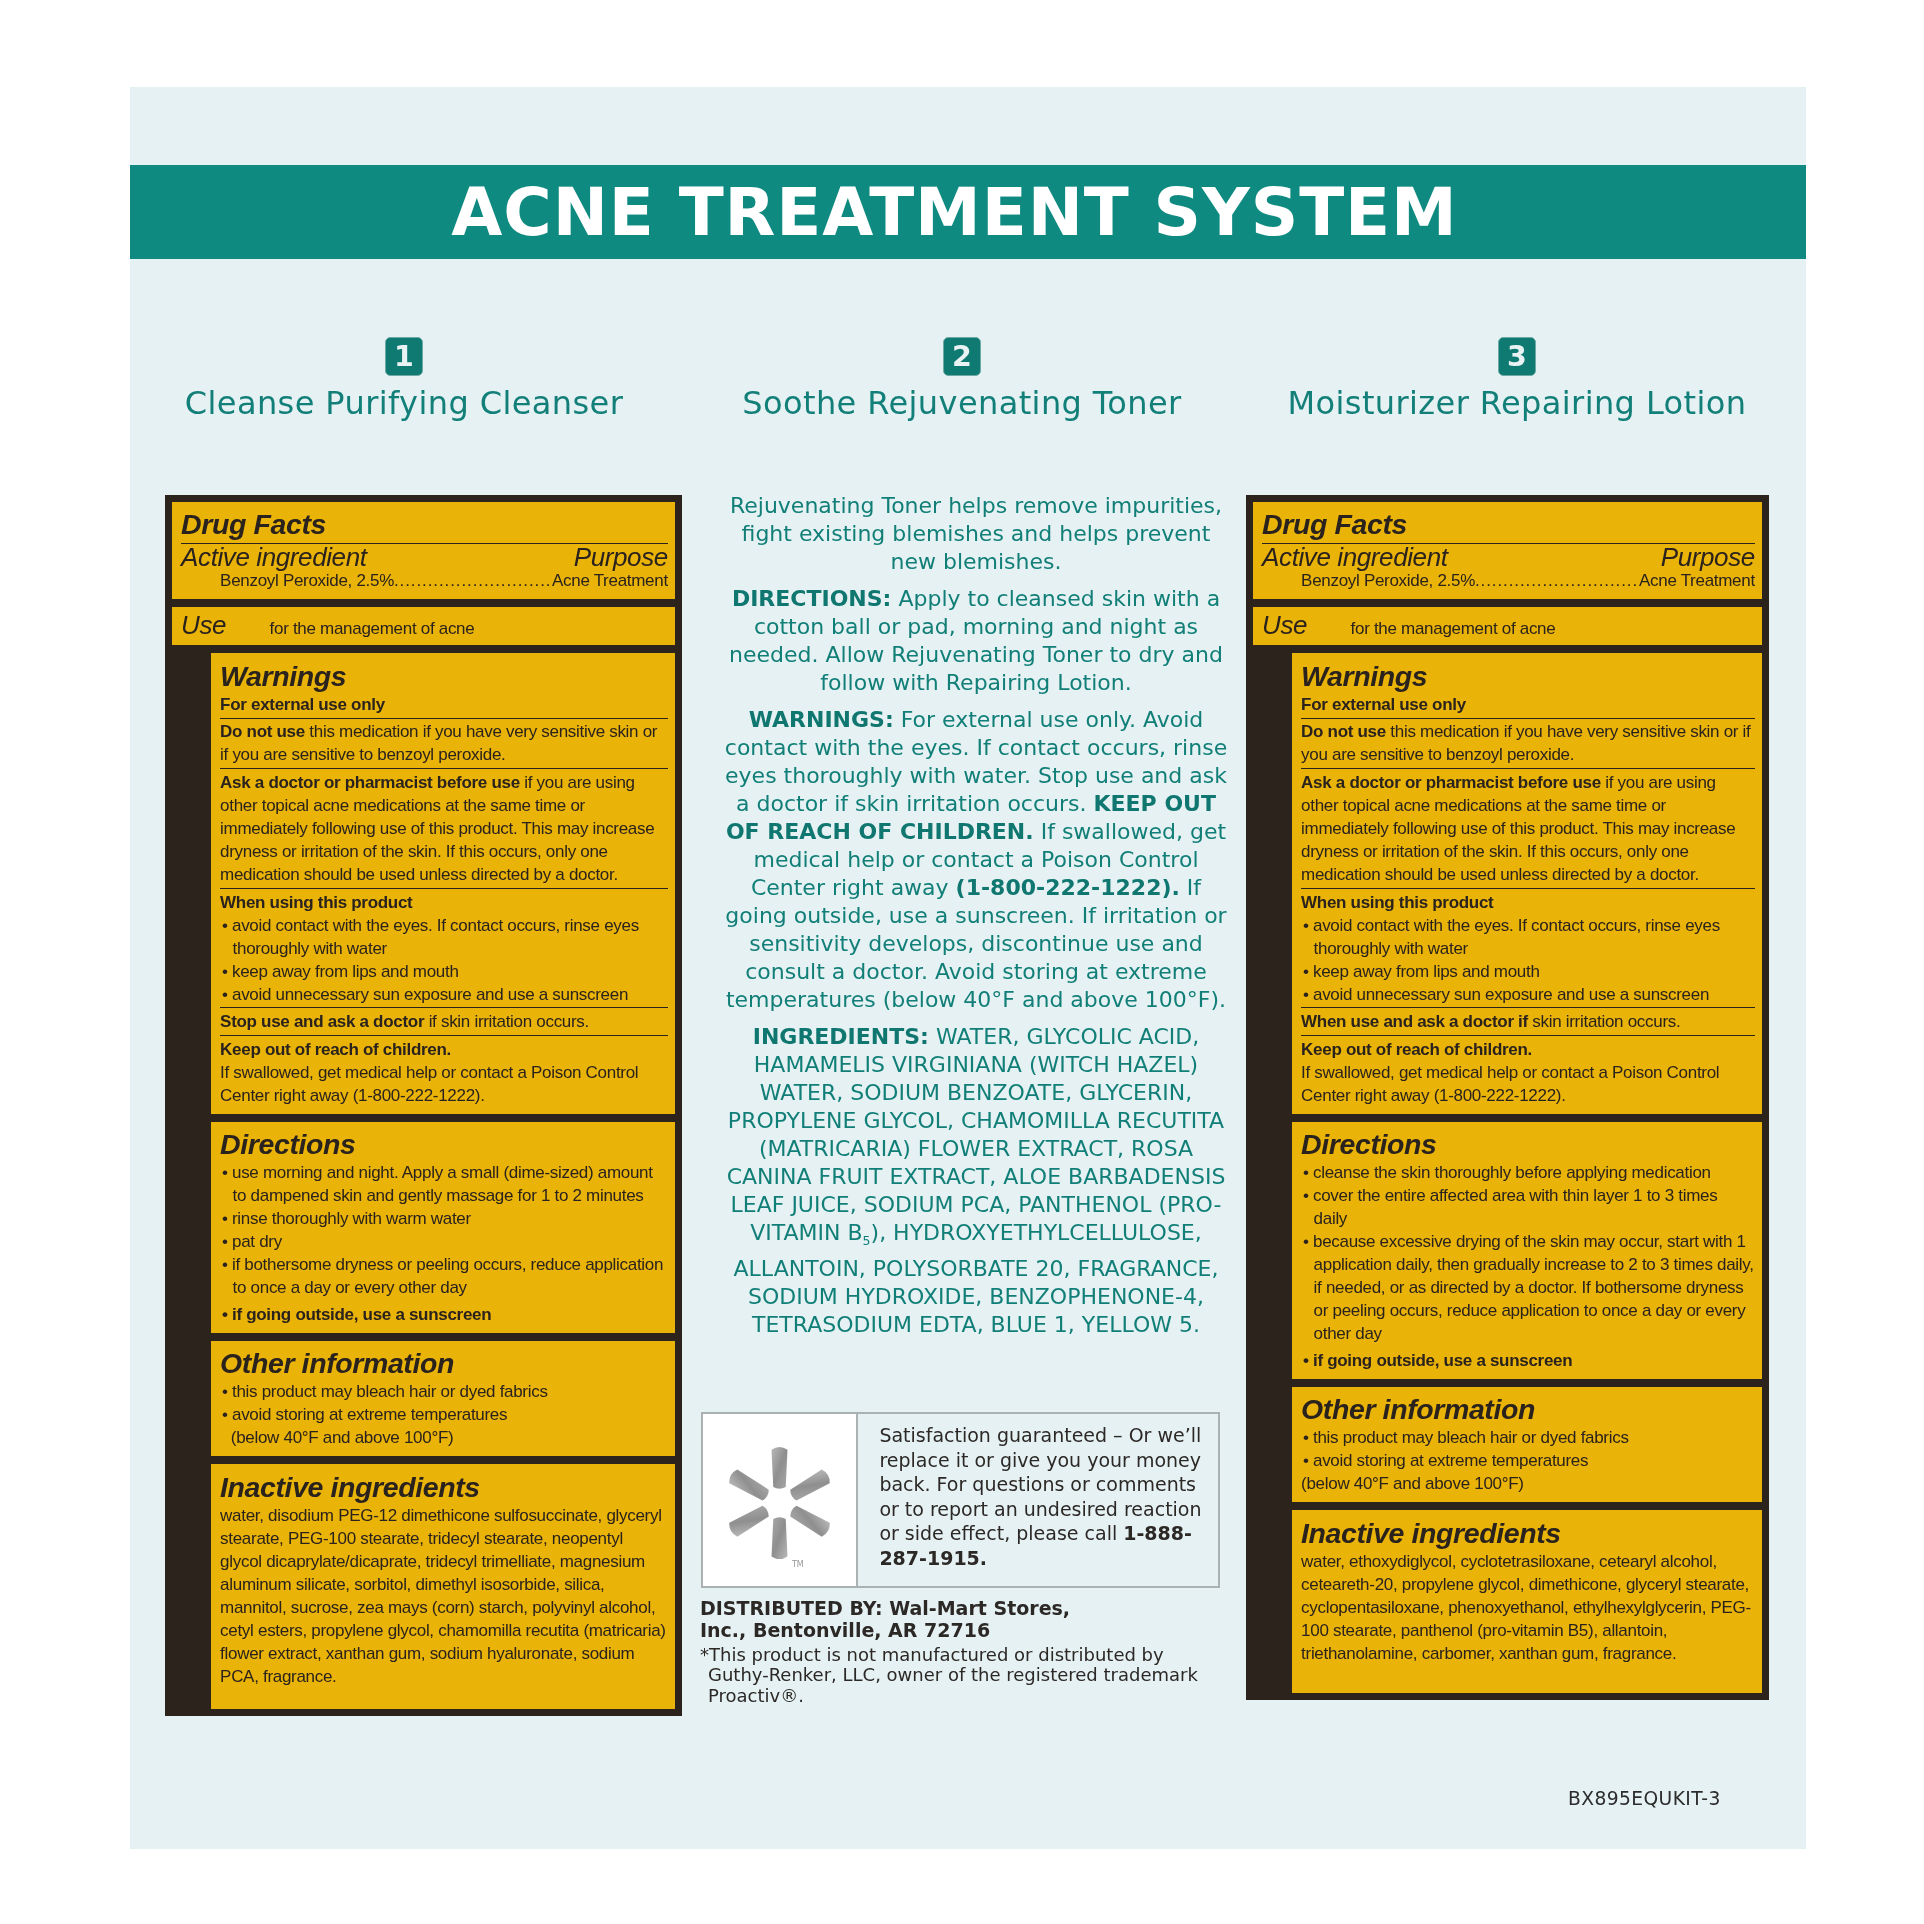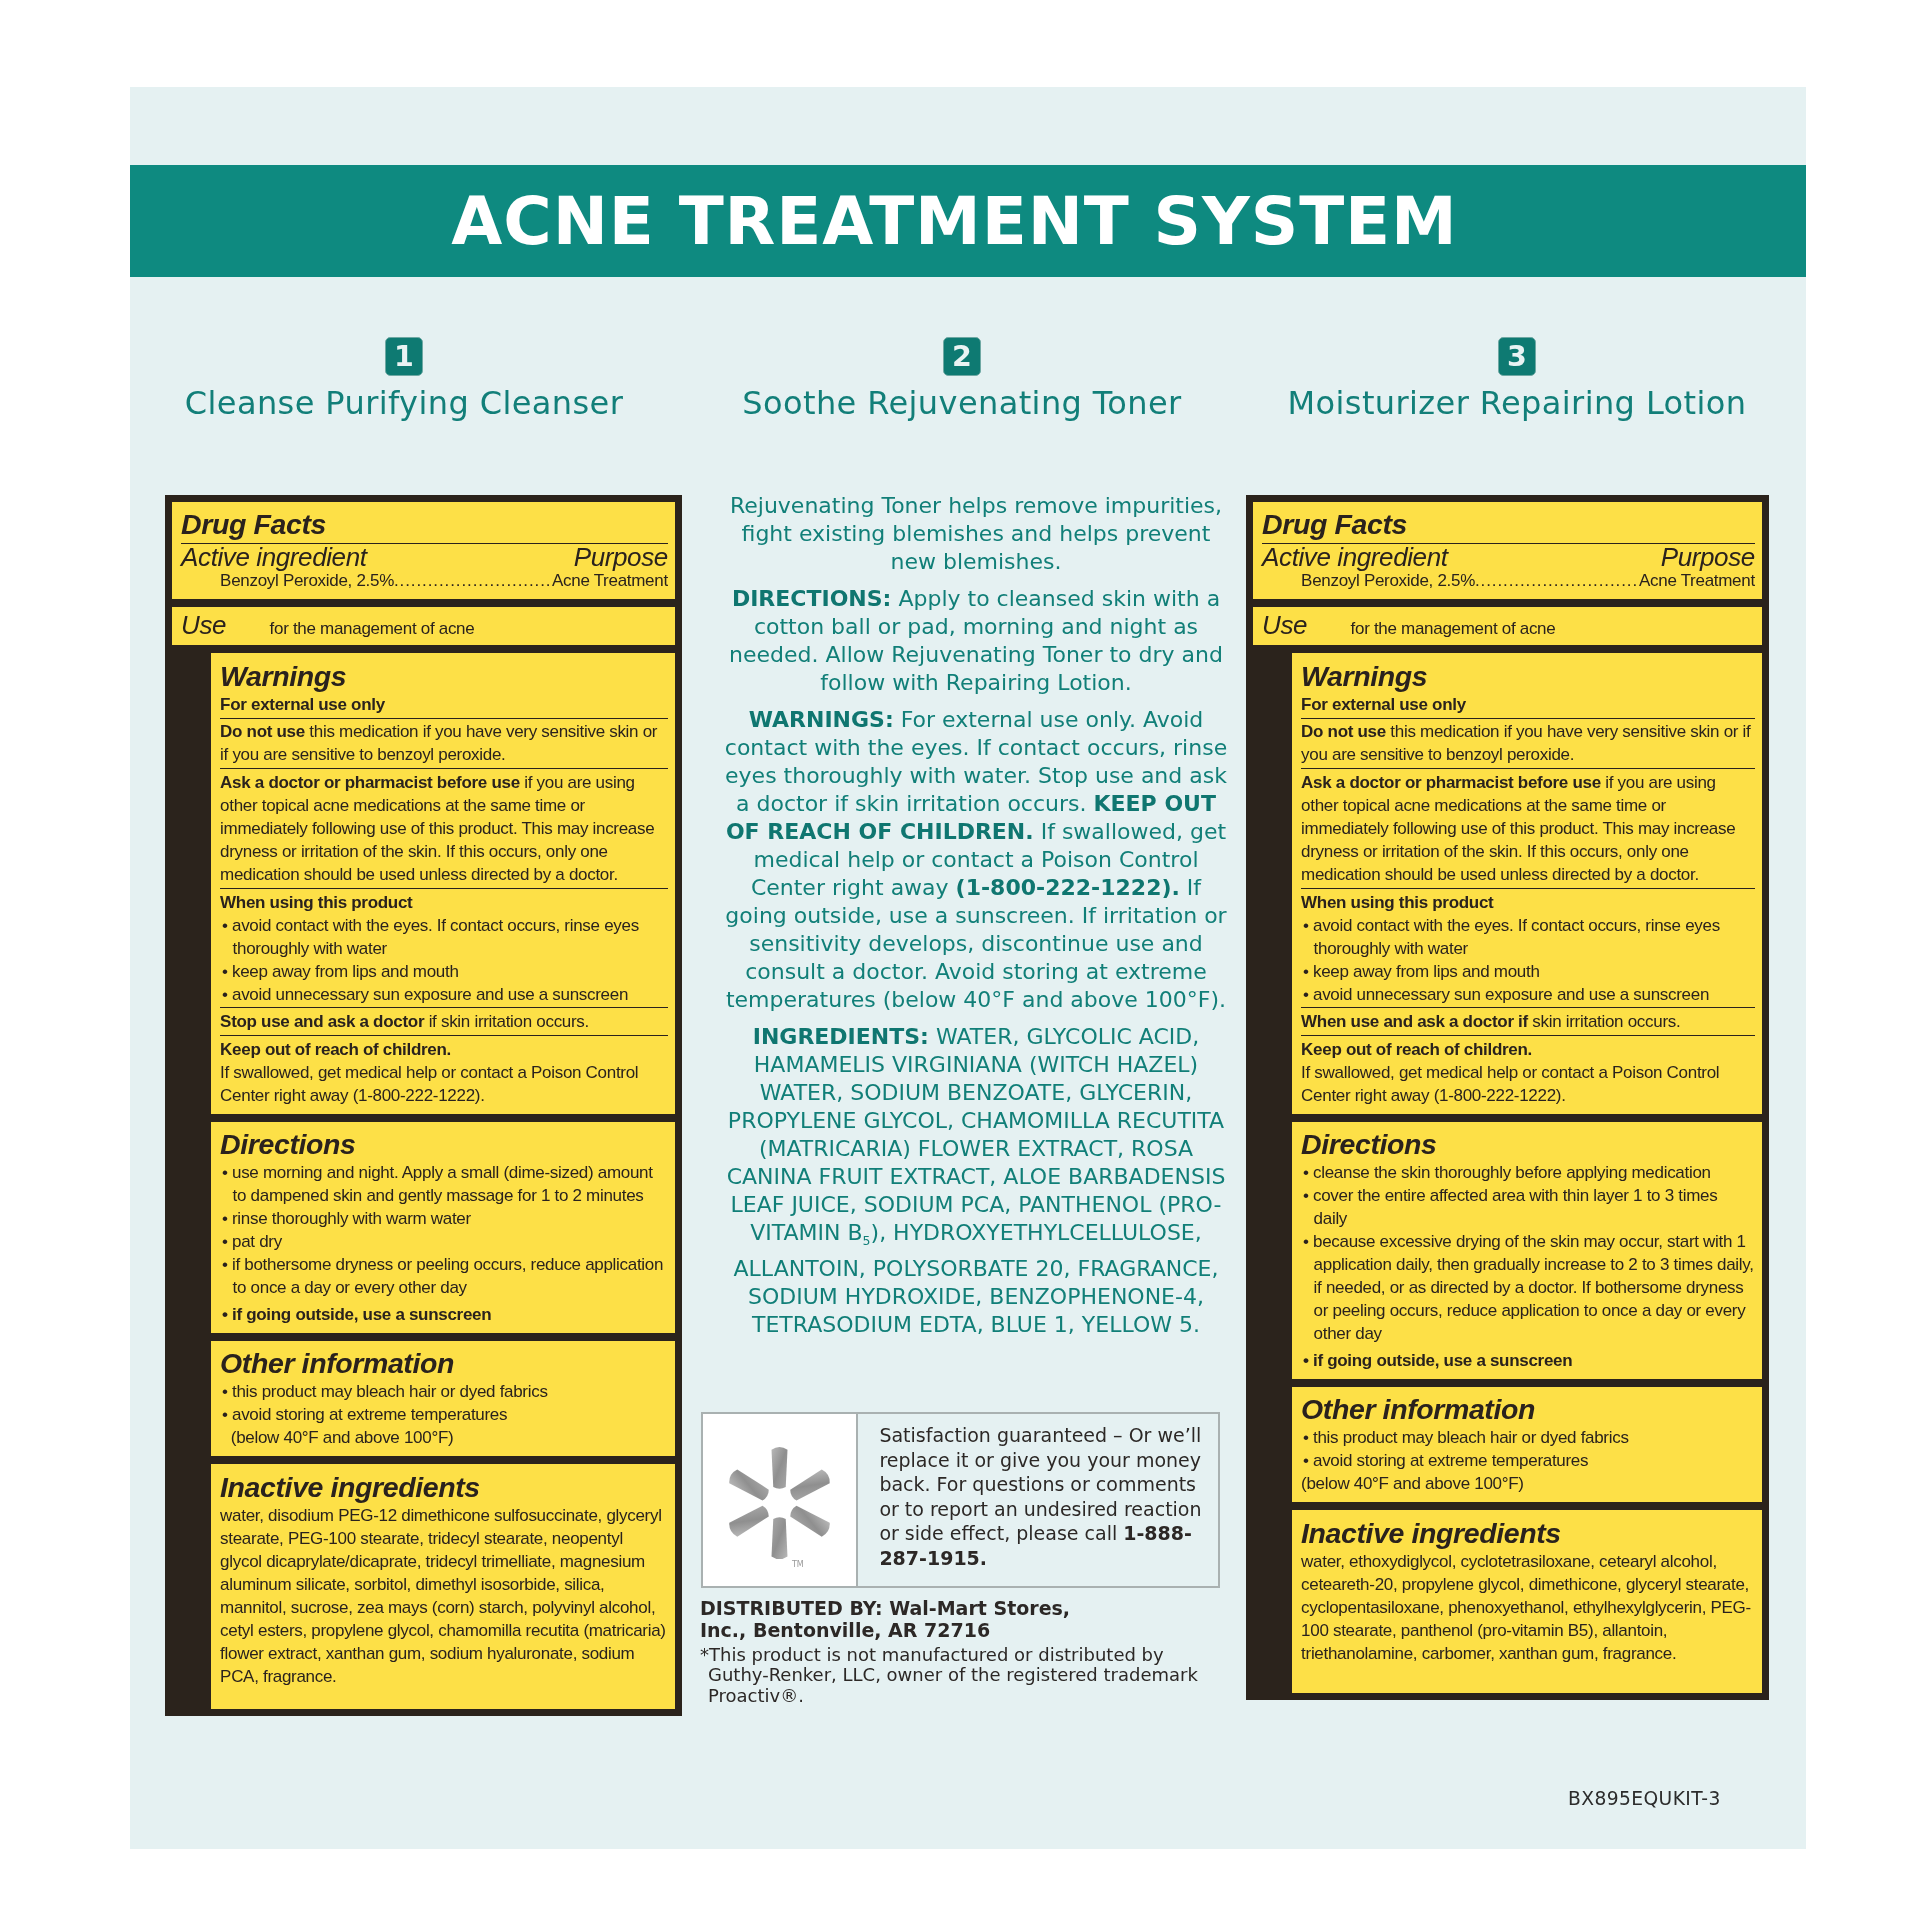--- a/index.html
+++ b/index.html
@@ -5,21 +5,21 @@
   html, body { margin:0; padding:0; }
   body {
     width:1925px; height:1925px; background:#ffffff; position:relative; overflow:hidden;
     font-family:"Liberation Sans", sans-serif;
   }
   .panel {
     position:absolute; left:130px; top:87px; width:1676px; height:1762px;
     background:#e5f1f2;
   }
   .banner {
-    position:absolute; left:130px; top:165px; width:1676px; height:112px;
+    position:absolute; left:130px; top:165px; width:1676px; height:94px;
     background:#0e8a80; display:flex; align-items:center; justify-content:center;
   }
   .banner-title {
     color:#ffffff; font-family:"DejaVu Sans", sans-serif; font-weight:bold;
     font-size:66px; letter-spacing:0.9px; margin-left:-27px;
   }
   .step {
     position:absolute; top:337px; width:552px; text-align:center;
   }
   .badge {
@@ -32,21 +32,21 @@
     display:block; margin-top:8px; color:#127f79; font-family:"DejaVu Sans", sans-serif;
     font-size:32px; letter-spacing:0.4px;
   }
 
   
   .facts {
     position:absolute; background:#2b231c; padding:7.1px;
     box-sizing:border-box; display:flex; flex-direction:column; gap:8px;
   }
   .sec {
-    background:#fde047; padding:5.3px 7.1px 7.1px 9px; color:#2a221d;
+    background:#eab308; padding:5.3px 7.1px 7.1px 9px; color:#2a221d;
     font-family:"Liberation Sans", sans-serif; font-size:17px; line-height:23px;
   }
   .h-it {
     font-weight:bold; font-style:italic; font-size:28.5px; line-height:34px;
     letter-spacing:-0.4px; color:#2a221d;
   }
   .h-it-sm { font-weight:normal; font-style:italic; font-size:26px; letter-spacing:-0.4px; }
   .rule { border-top:1.8px solid #2a221d; margin:1.8px 0 1.8px 0; }
   .row-between { display:flex; justify-content:space-between; align-items:baseline; }
   .active-row { display:flex; align-items:baseline; white-space:nowrap; overflow:hidden; }

